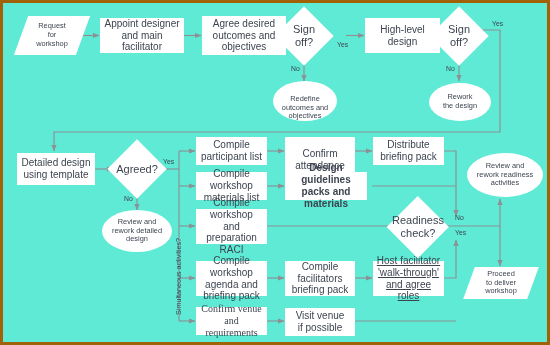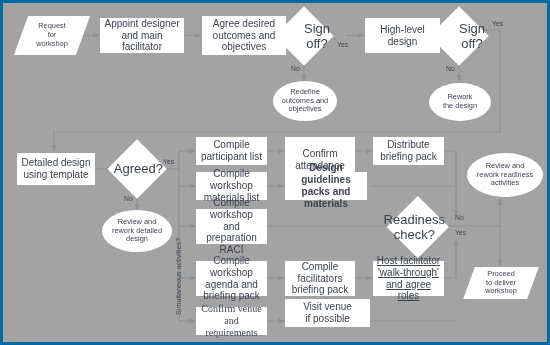--- a/index.html
+++ b/index.html
@@ -5,23 +5,23 @@
   html,body{margin:0;padding:0;}
   body{
     width:550px;height:345px;
     background:#ffffff;
     font-family:"Liberation Sans", sans-serif;
     overflow:hidden;
   }
   #canvas{
     position:relative;
     width:550px;height:345px;
-    background:#a3a3a3;
+    background:#5eead4;
     box-sizing:border-box;
-    border:3px solid #0369a1;
+    border:3px solid #a16207;
     overflow:hidden;
   }
   #edges{position:absolute;left:0;top:0;width:550px;height:345px;}
   .node{
     position:absolute;
     background:#ffffff;
     color:#3d4450;
     display:flex;align-items:center;justify-content:center;
     text-align:center;
     line-height:1.18;
@@ -36,22 +36,21 @@
   }
   .term .shape{
     position:absolute;left:0;top:0;width:100%;height:100%;
     background:#ffffff;
     transform:skewX(-20deg);
     z-index:-1;
   }
   .term span{position:relative;z-index:2;}
   .dec{
     background:transparent;
-    font-size:13px;
-    justify-content:flex-end;
+    font-size:11px;
   }
   .dec .shape{
     position:absolute;left:12.5%;top:12.5%;width:75%;height:75%;
     background:#ffffff;
     transform:rotate(45deg);
     z-index:-1;
   }
   .dec span{position:relative;z-index:2;}
   .ell{
     background:#ffffff;
@@ -145,21 +144,21 @@
 
   <div class="node proc" style="left:199px;top:13px;width:84px;height:39px;">
     <span>Agree desired<br>outcomes and<br>objectives</span>
   </div>
 
   <div class="node dec" style="left:273px;top:5px;width:56px;height:56px;">
     <div class="shape"></div>
     <span>Sign<br>off?</span>
   </div>
 
-  <div class="node ell" style="left:270px;top:78px;width:64px;height:40px;">
+  <div class="node ell" style="left:270px;top:78px;width:64px;height:40px;align-items:flex-end;">
     <span>Redefine<br>outcomes and<br>objectives</span>
   </div>
 
   <div class="node proc" style="left:362px;top:15px;width:75px;height:35px;">
     <span>High-level<br>design</span>
   </div>
 
   <div class="node dec" style="left:428px;top:5px;width:56px;height:56px;">
     <div class="shape"></div>
     <span>Sign<br>off?</span>
@@ -209,21 +208,21 @@
   <div class="node proc" style="left:282px;top:258px;width:70px;height:35px;">
     <span>Compile<br>facilitators<br>briefing pack</span>
   </div>
   <div class="node proc" style="left:370px;top:258px;width:71px;height:35px;text-decoration:underline;">
     <span>Host facilitator<br>'walk-through'<br>and agree roles</span>
   </div>
 
   <div class="node proc" style="left:193px;top:304px;width:71px;height:28px;font-family:Liberation Serif, serif;">
     <span>Confirm venue<br>and requirements</span>
   </div>
-  <div class="node proc" style="left:282px;top:296px;width:85px;height:28px;">
+  <div class="node proc" style="left:282px;top:305px;width:70px;height:28px;">
     <span>Visit venue<br>if possible</span>
   </div>
 
   <div class="node dec" style="left:386px;top:195px;width:58px;height:58px;">
     <div class="shape"></div>
     <span>Readiness<br>check?</span>
   </div>
 
   <div class="node ell" style="left:464px;top:150px;width:76px;height:44px;">
     <span>Review and<br>rework readiness<br>activities</span>

